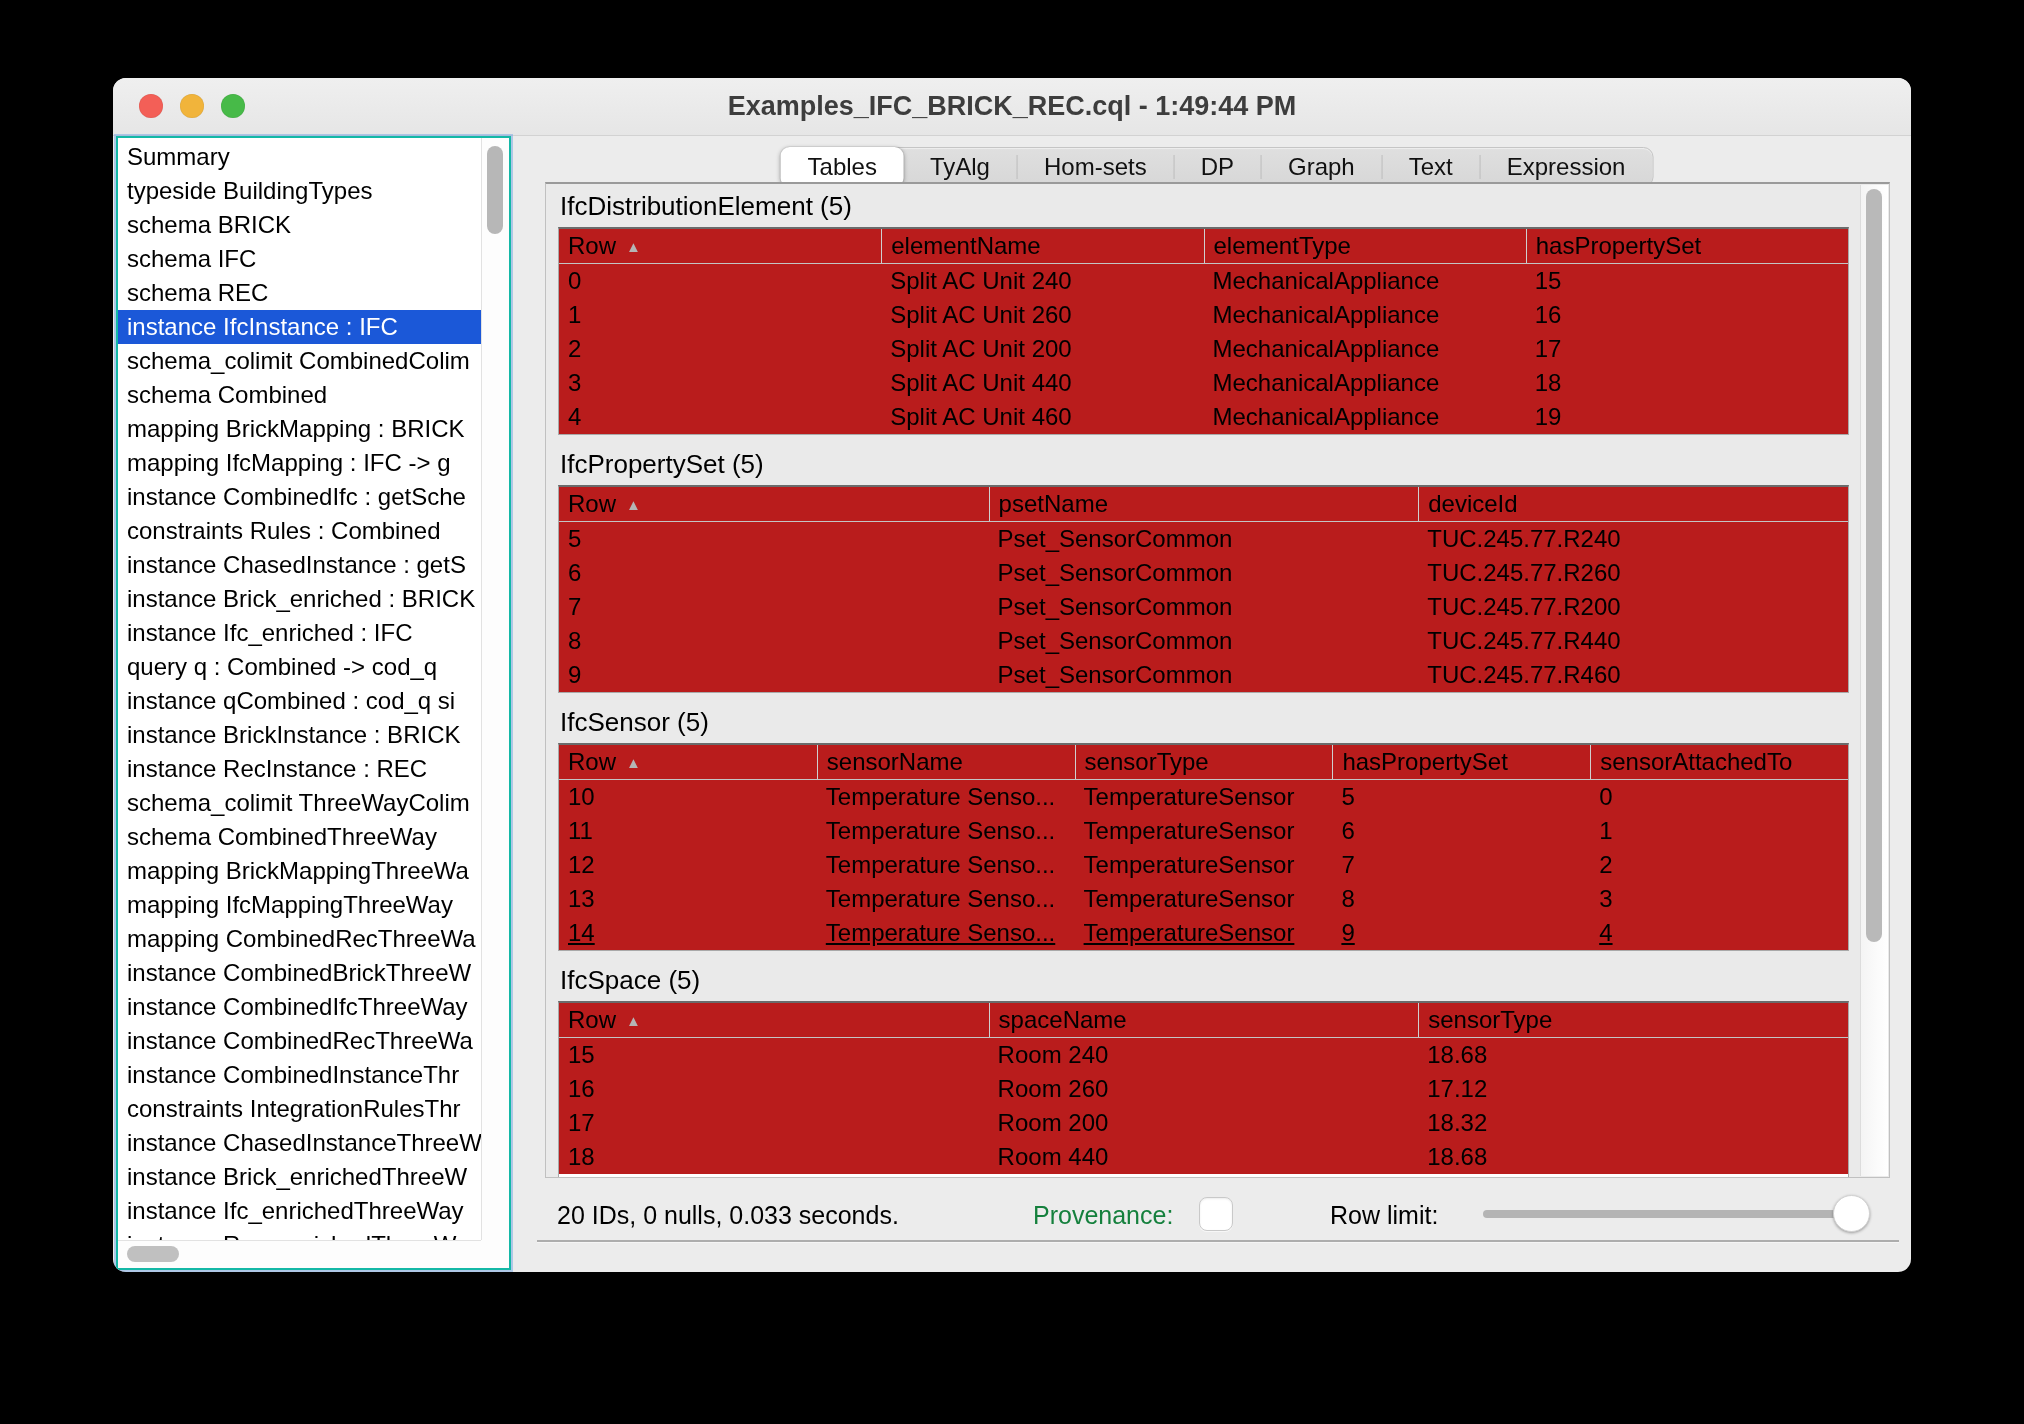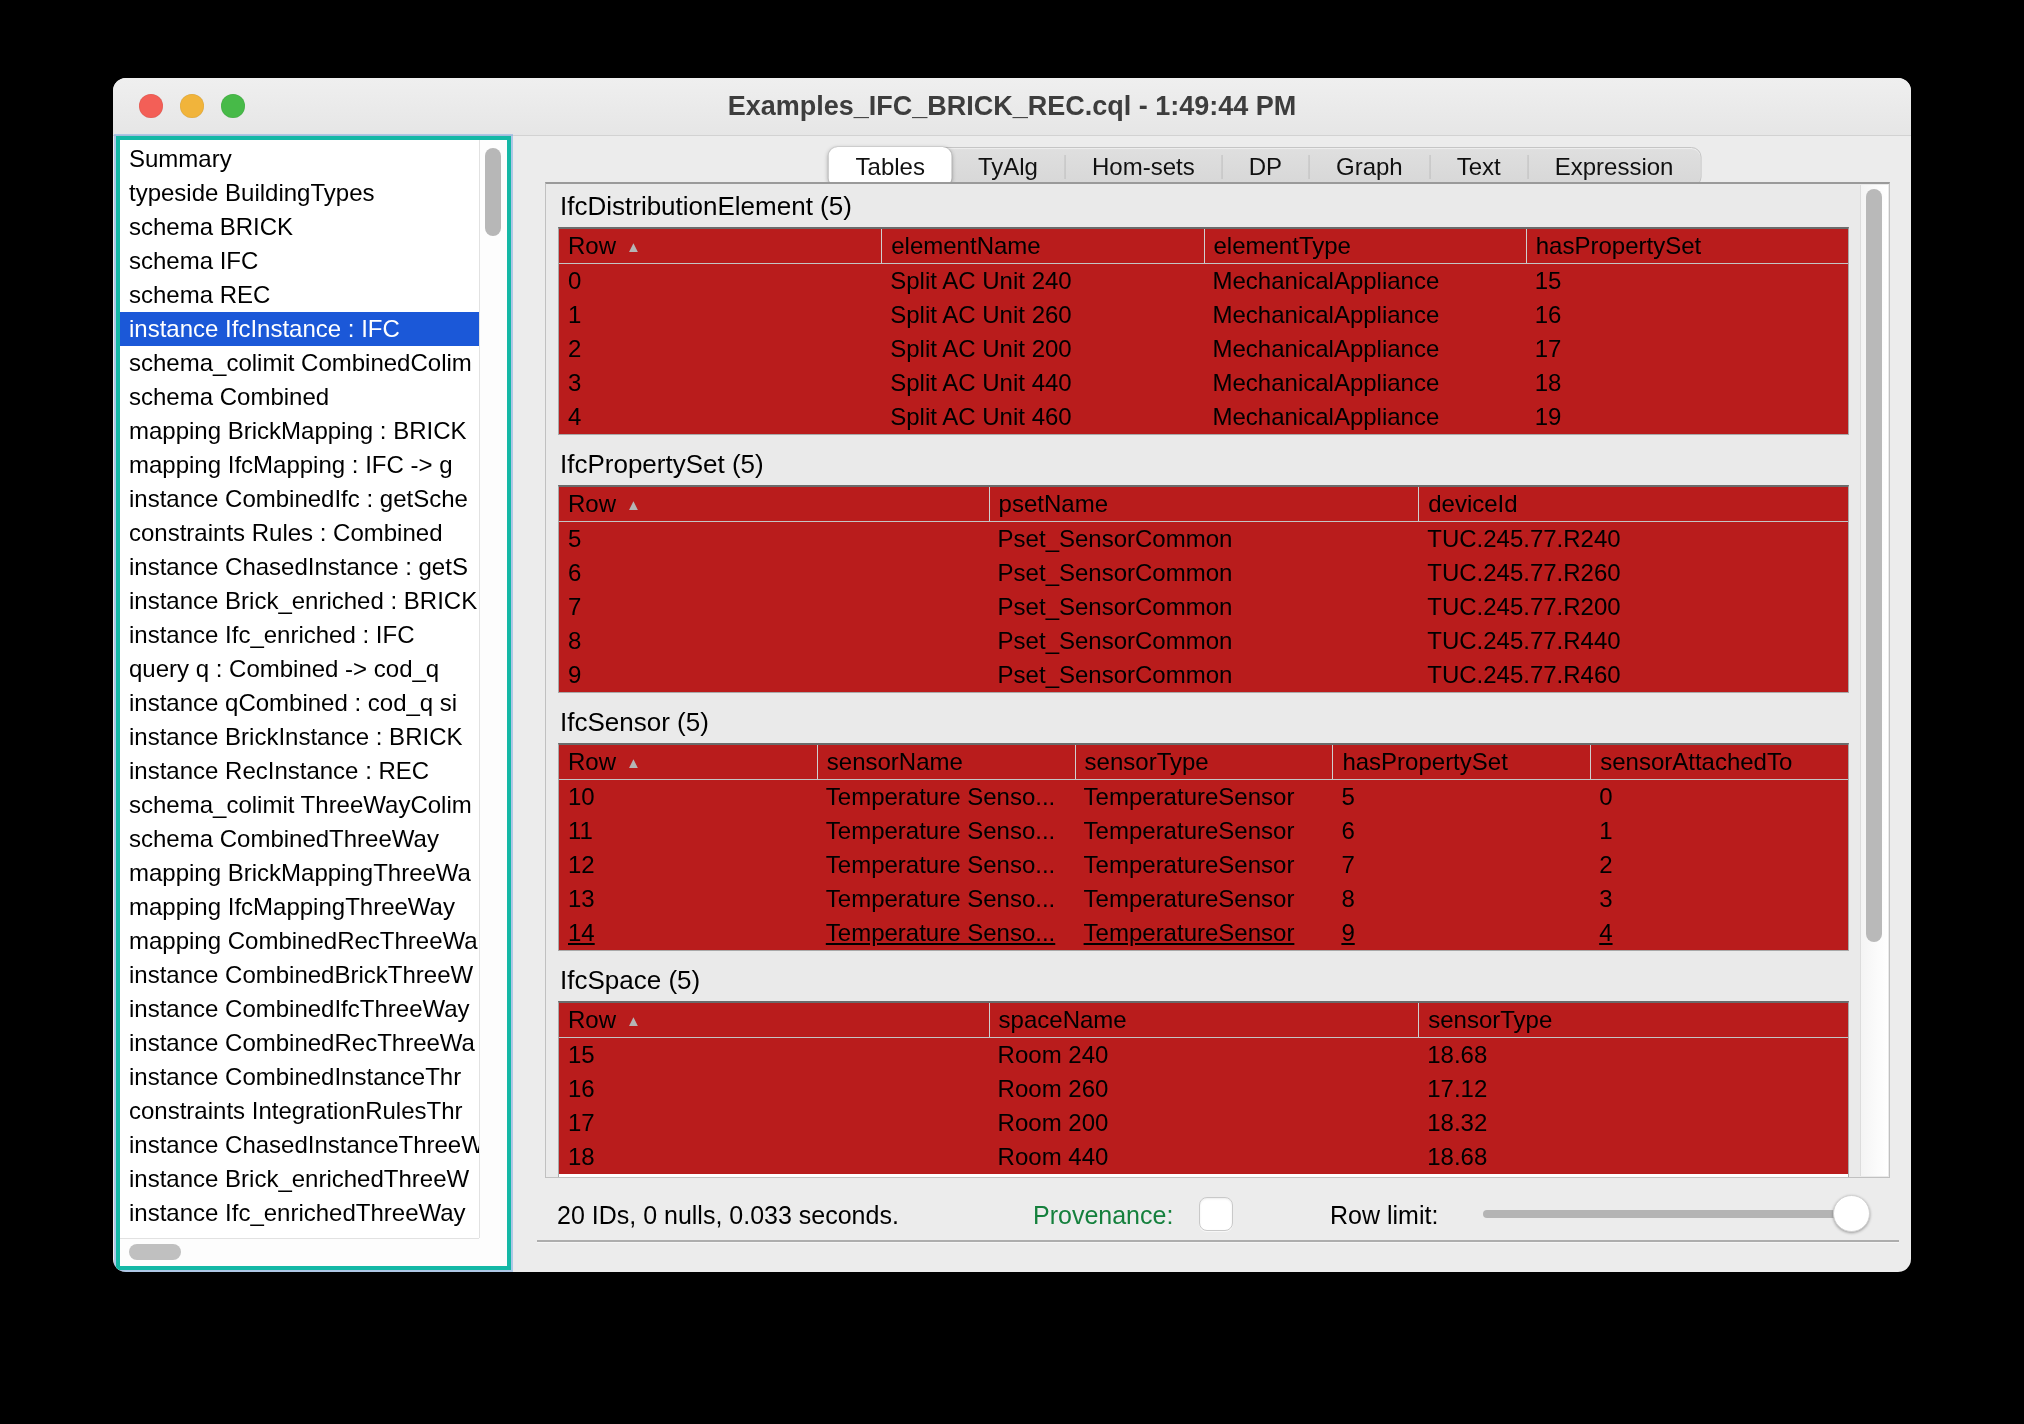--- a/index.html
+++ b/index.html
@@ -11,33 +11,33 @@
   .titlebar{position:absolute;left:0;top:0;right:0;height:57px;background:linear-gradient(#efefef,#e6e6e6);
     border-bottom:1px solid #d2d2d2;}
   .tl{position:absolute;width:24px;height:24px;border-radius:50%;top:16px;}
   .tl.red{left:26px;background:#f35f57;box-shadow:inset 0 0 1px rgba(0,0,0,.25);}
   .tl.yellow{left:67px;background:#f1b43b;box-shadow:inset 0 0 1px rgba(0,0,0,.25);}
   .tl.green{left:108px;background:#47ba48;box-shadow:inset 0 0 1px rgba(0,0,0,.25);}
   .wtitle{position:absolute;left:200px;right:200px;top:0;height:57px;line-height:57px;text-align:center;
     font-size:27px;font-weight:700;color:#3d3d3d;white-space:nowrap;}
   
   .sidebar{position:absolute;left:3px;top:58px;width:395px;height:1134px;background:#fff;
-    border:4px solid #14b8a6;box-shadow:0 0 0 2px rgba(125,170,225,.55);box-sizing:border-box;}
+    border:2px solid #14b8a6;box-shadow:0 0 0 2px rgba(125,170,225,.55);box-sizing:border-box;}
   .sb-list{position:absolute;left:0;top:0;right:28px;bottom:28px;overflow:hidden;padding-top:2px;}
   .sb-item{height:34px;line-height:34px;padding-left:9px;font-size:24px;color:#000;white-space:nowrap;overflow:hidden;}
   .sb-item.sel{background:#1b58d8;color:#fff;}
   .sb-vscroll{position:absolute;right:0;top:0;bottom:28px;width:28px;background:#fdfdfd;border-left:1px solid #e2e2e2;box-sizing:border-box;}
   .sb-vthumb{position:absolute;left:5px;top:8px;width:16px;height:88px;border-radius:8px;background:#b7b7b7;}
   .sb-hscroll{position:absolute;left:0;right:28px;bottom:0;height:28px;background:#fdfdfd;border-top:1px solid #e2e2e2;box-sizing:border-box;}
   .sb-hthumb{position:absolute;top:5px;left:9px;height:16px;width:52px;border-radius:8px;background:#c0c0c0;}
   .sb-corner{position:absolute;right:0;bottom:0;width:28px;height:28px;background:#fdfdfd;}
   
   .tabbar{position:absolute;top:69px;left:1104px;transform:translateX(-50%);display:inline-flex;
     height:38px;background:linear-gradient(#dfdfdf,#d7d7d7);border:1px solid #c5c5c5;border-radius:10px;
-    box-shadow:inset 0 1px 1px rgba(255,255,255,.5);margin-left:48px;}
+    box-shadow:inset 0 1px 1px rgba(255,255,255,.5);}
   .tabseg{height:38px;line-height:38px;padding:0 27px;font-size:24px;font-weight:500;color:#111;
     position:relative;white-space:nowrap;}
   .tabseg.divider::before{content:"";position:absolute;left:0;top:7px;bottom:7px;width:1px;background:#bcbcbc;}
   .tabseg.sel{background:#fff;border-radius:9px;margin:-1px;height:40px;line-height:40px;
     box-shadow:0 1px 4px rgba(0,0,0,.3),0 0 0 1px rgba(0,0,0,.06);z-index:2;}
   
   .tables-panel{position:absolute;left:432px;top:104px;width:1345px;height:996px;background:#eaeaea;
     border:1px solid #c0c0c0;border-top:2px solid #9a9a9a;box-sizing:border-box;overflow:hidden;}
   .tables-content{position:absolute;left:12px;top:0;right:40px;bottom:0;overflow:hidden;}
   .tsec-title{margin:13px 0 5px 2px;height:32px;line-height:32px;font-size:26px;font-weight:500;color:#000;}

